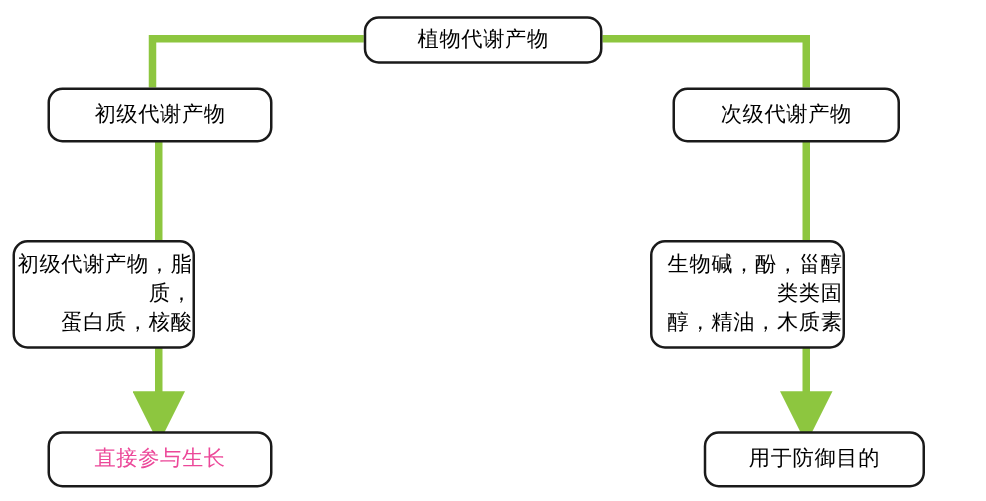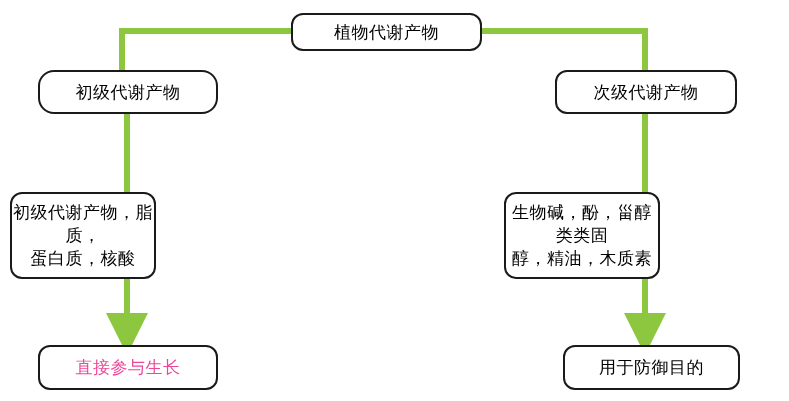--- a/index.html
+++ b/index.html
@@ -27,21 +27,21 @@
   }
   .node {
     position: absolute;
     box-sizing: border-box;
     background: #ffffff;
     border: 2px solid #1a1a1a;
     border-radius: 12px;
     display: flex;
     align-items: center;
     justify-content: center;
-    text-align: center;
+    text-align: right;
     color: #000000;
     z-index: 5;
   }
   .node-label {
     display: block;
     white-space: pre-line;
     line-height: 1.35;
     font-size: 17px;
     letter-spacing: 0.5px;
   }
@@ -50,36 +50,35 @@
     left: 291px;
     top: 13px;
     width: 191px;
     height: 38px;
   }
   #node-primary {
     left: 38px;
     top: 70px;
     width: 180px;
     height: 44px;
-    border-radius: 16px;
   }
   #node-secondary {
-    left: 555px;
+    left: 538px;
     top: 70px;
     width: 182px;
     height: 44px;
   }
   #node-primary-examples {
     left: 10px;
     top: 192px;
     width: 146px;
     height: 87px;
   }
   #node-secondary-examples {
-    left: 504px;
+    left: 520px;
     top: 192px;
     width: 156px;
     height: 87px;
   }
   #node-primary-role {
     left: 38px;
     top: 345px;
     width: 180px;
     height: 45px;
   }

